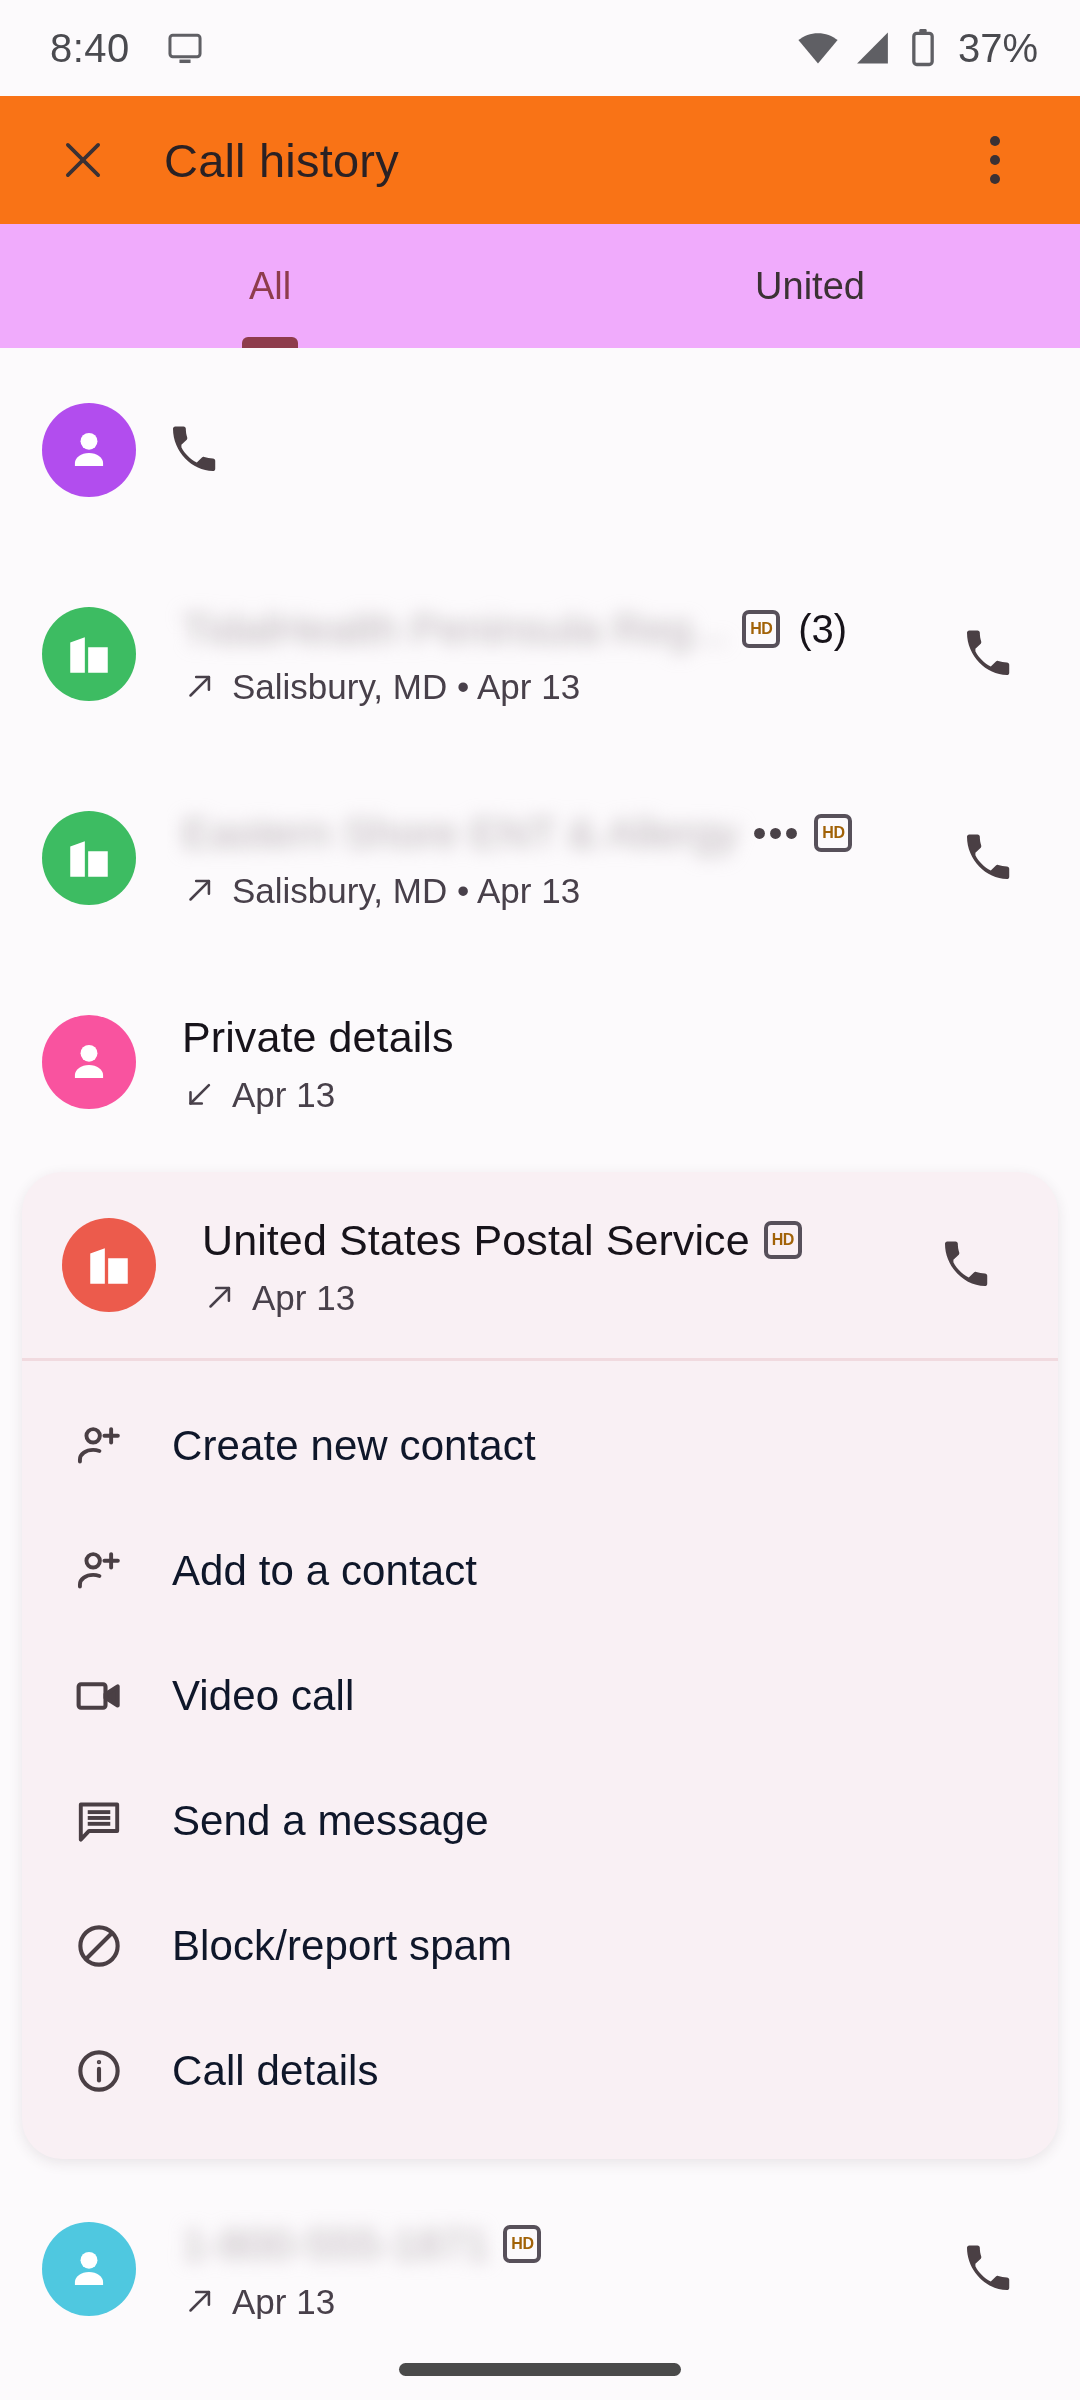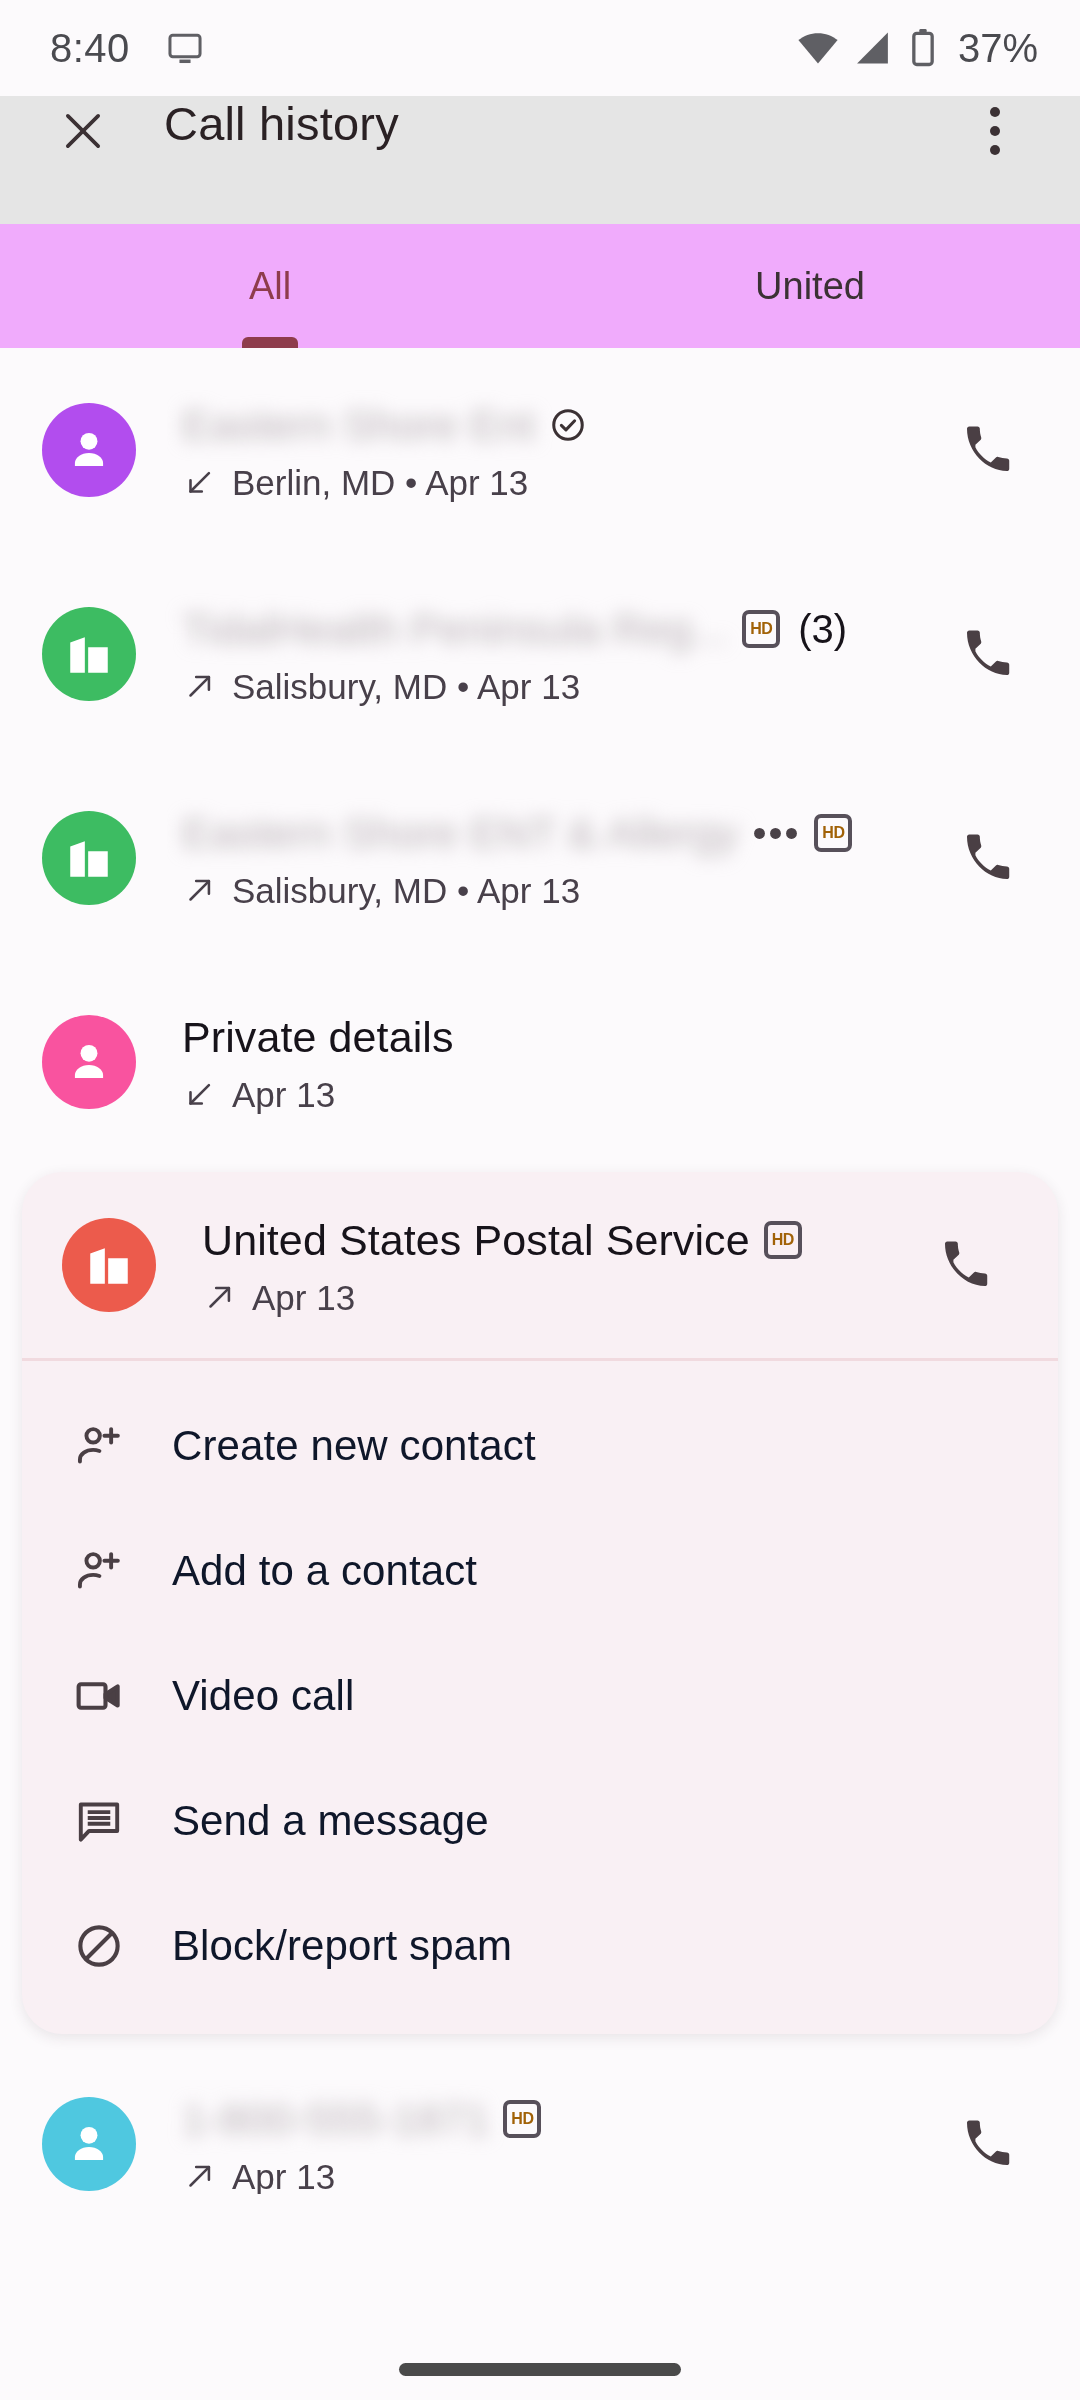--- a/index.html
+++ b/index.html
@@ -20,23 +20,23 @@
   }
   .status-left { display: flex; align-items: center; gap: 36px; }
   .status-time { font-size: 40px; letter-spacing: 0.5px; color: #4a4a4f; }
   .status-right { margin-left: auto; display: flex; align-items: center; gap: 12px; }
   .status-battery-text { font-size: 40px; color: #4a4a4f; margin-left: 6px; }
   .ic { display: inline-flex; align-items: center; justify-content: center; }
 
   
   .appbar {
     height: 128px;
-    display: flex; 
+    display: flex; align-items: center;
     padding: 0 50px 0 48px;
-    background: #e5e5e5;
+    background: #f97316;
   }
   .appbar-close { width: 70px; height: 70px; display:flex; align-items:center; justify-content:center; cursor: pointer; }
   .appbar-title {
     font-size: 47px; color: #2a2124; margin-left: 46px;
     font-weight: 400; letter-spacing: 0.2px;
   }
   .appbar-more { margin-left: auto; width: 70px; height:70px; display:flex; align-items:center; justify-content:center; cursor:pointer;}
   .dot3 { display:flex; flex-direction:column; gap:9px; align-items:center;}
   .dot3 span { width: 10px; height: 10px; border-radius: 50%; background: #3b3134; display:block;}
 
@@ -187,40 +187,20 @@
 </div>
 
 <div class="list">
 
   <div class="call-row">
     <div class="avatar" style="background:#B24DEE">
       <svg width="52" height="52" viewBox="0 0 24 24" fill="#fff">
         <circle cx="12" cy="8" r="3.9"></circle>
           <path d="M12 13.4c-3.6 0-6.5 2.1-6.5 4.6v1.4h13v-1.4c0-2.5-2.9-4.6-6.5-4.6z"></path>
       </svg>
-    </div>
-    <div class="row-main">
-      <div class="row-title-line">
-        <span class="row-name blurred">Eastern Shore Ent</span>
-        <span class="ic">
-          <svg width="38" height="38" viewBox="0 0 24 24" fill="none" stroke="#3b3134" stroke-width="1.9">
-            <circle cx="12" cy="12" r="9"></circle>
-              <path d="M7.8 12.2l2.9 2.9 5.5-5.8" stroke-linecap="round" stroke-linejoin="round"></path>
-          </svg>
-        </span>
-      </div>
-      <div class="row-sub">
-        <span class="ic">
-          <svg width="34" height="34" viewBox="0 0 24 24" stroke="#48404a" stroke-width="1.8" fill="none" stroke-linecap="round" stroke-linejoin="round">
-            <line x1="19" y1="5" x2="6" y2="18"></line>
-              <polyline points="14,18 6,18 6,10"></polyline>
-          </svg>
-        </span>
-        <span>Berlin, MD • Apr 13</span>
-      </div>
     </div>
     <div class="call-btn">
       <svg width="56" height="56" viewBox="0 0 24 24" fill="#4a3f44">
         <path d="M6.6 10.8c1.4 2.8 3.8 5.1 6.6 6.6l2.2-2.2c.3-.3.7-.4 1-.2 1.2.4 2.4.6 3.7.6.6 0 1 .4 1 1V20c0 .6-.4 1-1 1C11.3 21 3 12.7 3 2.9c0-.6.4-1 1-1h3.5c.6 0 1 .4 1 1 0 1.3.2 2.5.6 3.7.1.3 0 .7-.2 1l-2.3 2.2z"></path>
       </svg>
     </div>
   </div>
 
   <div class="call-row">
     <div class="avatar" style="background:#3DBC62">
@@ -386,20 +366,30 @@
       <div class="menu-item">
         <span class="menu-icon">
           <svg width="52" height="52" viewBox="0 0 24 24" fill="none" stroke="#4a3f44" stroke-width="1.9">
             <circle cx="12" cy="12" r="8.6"></circle>
               <line x1="6" y1="18" x2="18" y2="6"></line>
           </svg>
         </span>
         <span class="menu-label">Block/report spam</span>
       </div>
 
+      <div class="menu-item">
+        <span class="menu-icon">
+          <svg width="52" height="52" viewBox="0 0 24 24" fill="none" stroke="#4a3f44" stroke-width="1.9" stroke-linecap="round">
+            <circle cx="12" cy="12" r="8.6"></circle>
+              <line x1="12" y1="11" x2="12" y2="16.4"></line>
+            <circle cx="12" cy="7.9" r="0.35" fill="#4a3f44" stroke-width="1.3"></circle>
+          </svg>
+        </span>
+        <span class="menu-label">Call details</span>
+      </div>
 
     </div>
   </div>
 
   <div class="bottom-clip" style="height:160px;">
     <div class="call-row" style="height:204px; margin-top:8px;">
       <div class="avatar" style="background:#4FC8E0">
         <svg width="52" height="52" viewBox="0 0 24 24" fill="#fff">
           <circle cx="12" cy="8" r="3.9"></circle>
             <path d="M12 13.4c-3.6 0-6.5 2.1-6.5 4.6v1.4h13v-1.4c0-2.5-2.9-4.6-6.5-4.6z"></path>

